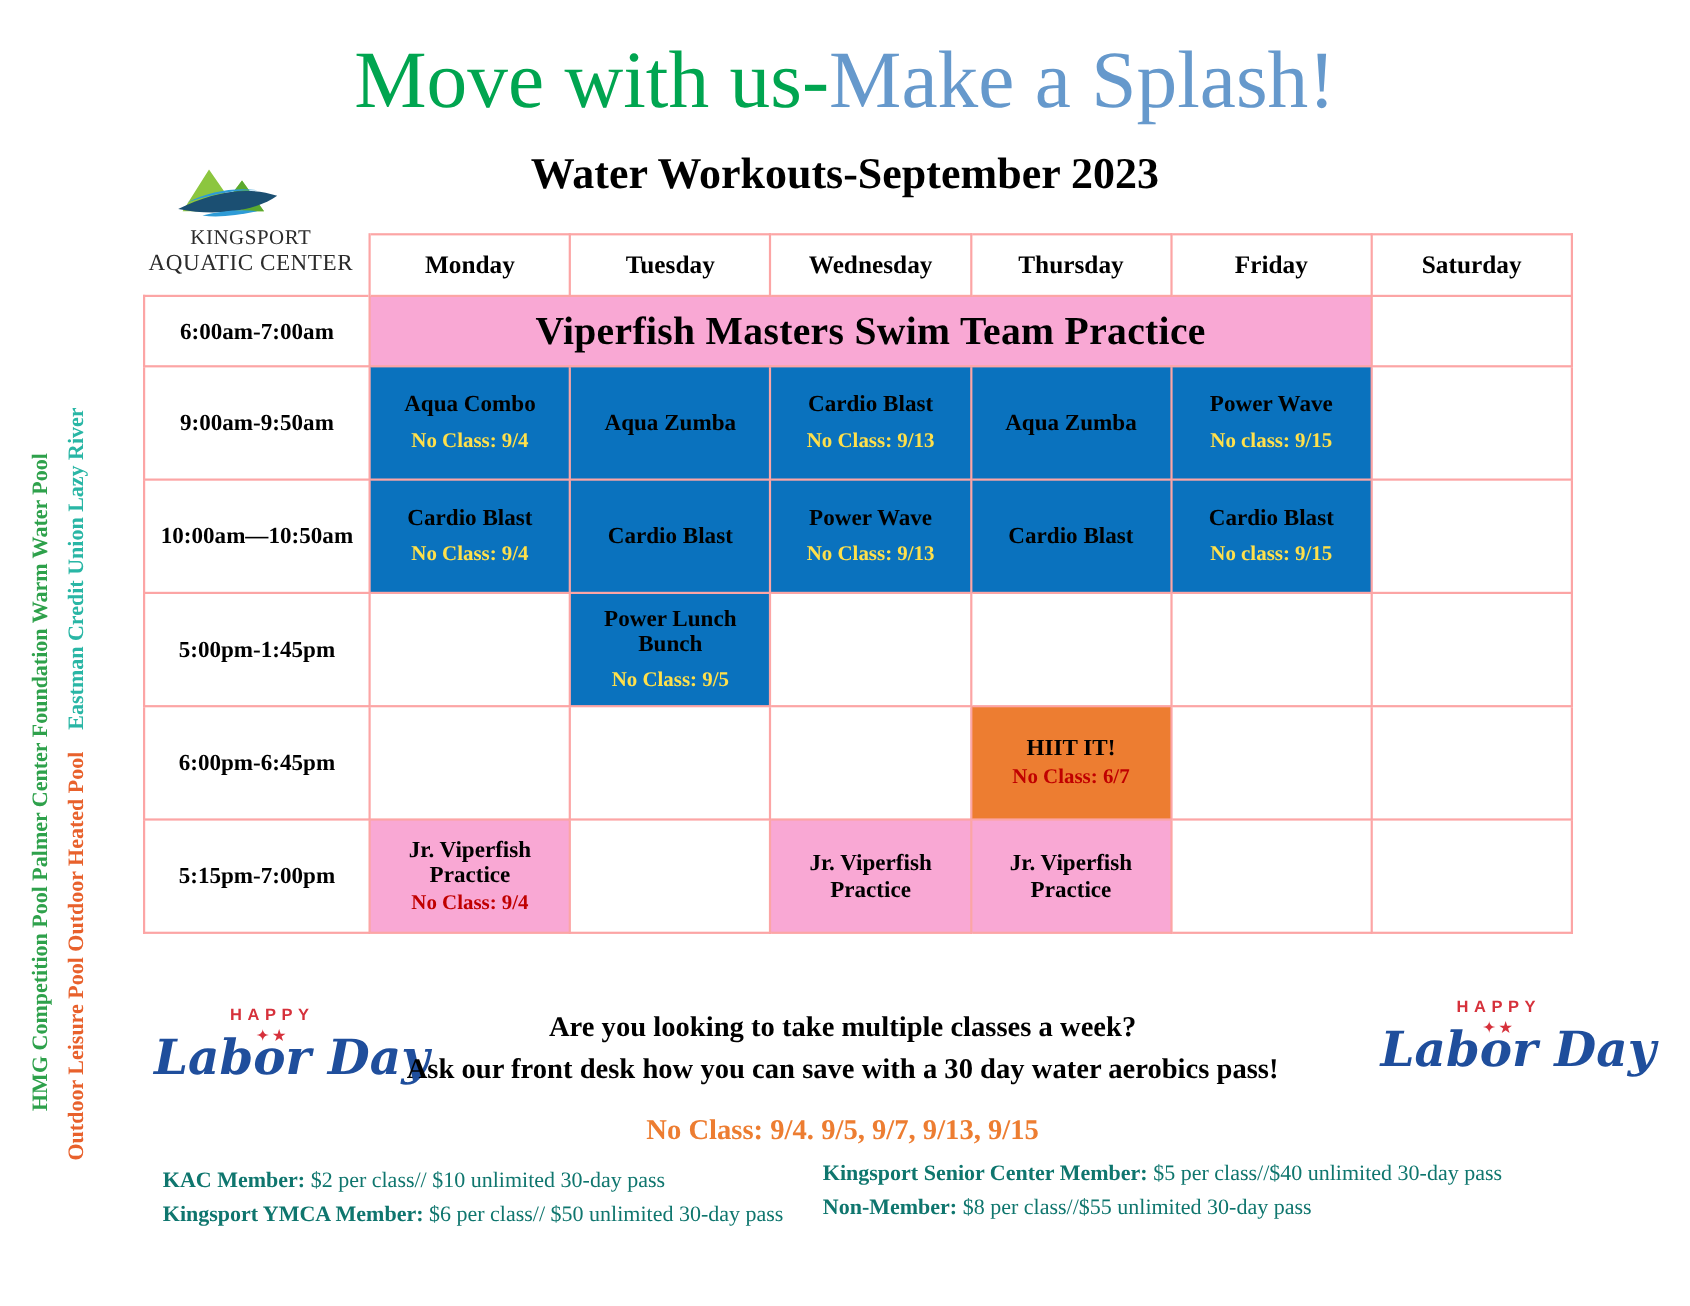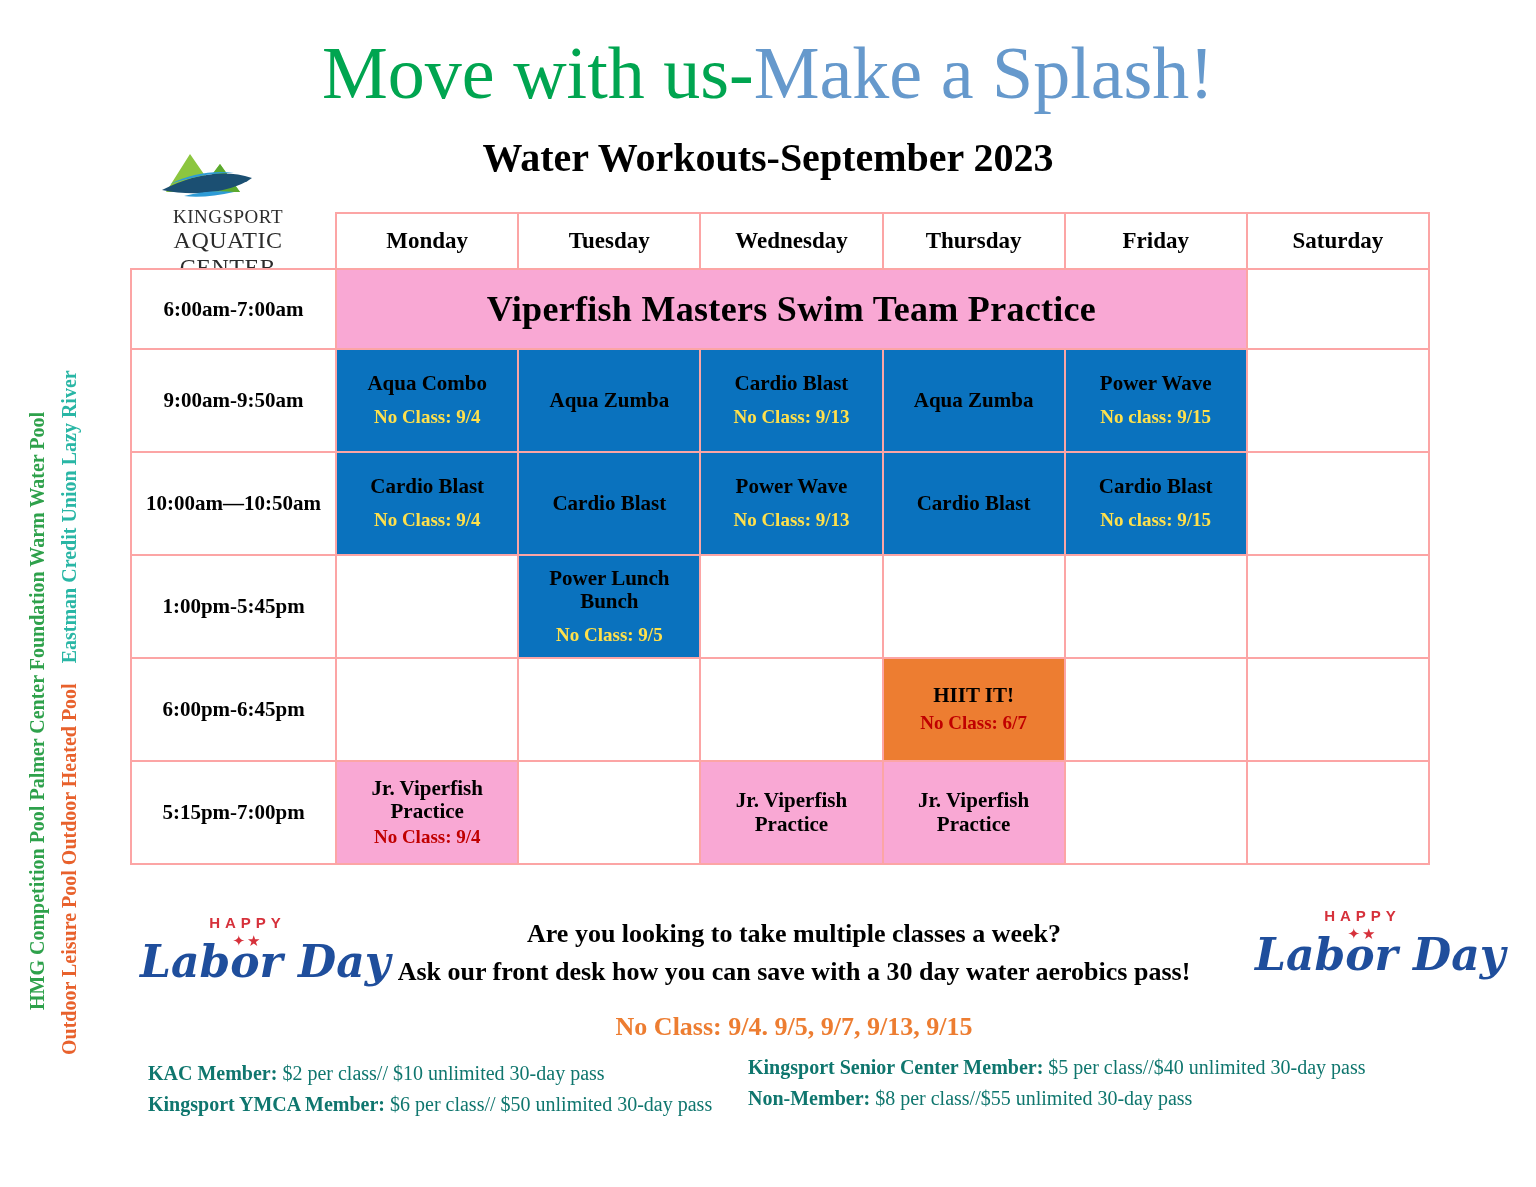--- a/index.html
+++ b/index.html
@@ -67,21 +67,21 @@
     color: #2b2b2b;
     line-height: 1.12;
   }
   #kac-logo .logo-text .l1 {
     display: block;
     font-size: 19px;
     letter-spacing: 0.5px;
   }
   #kac-logo .logo-text .l2 {
     display: block;
-    font-size: 24px;
+    font-size: 21px;
     letter-spacing: 0.5px;
   }
 
   
   .vert-text {
     position: absolute;
     transform-origin: 0 0;
     transform: rotate(-90deg);
     white-space: nowrap;
     font-weight: bold;
@@ -130,21 +130,21 @@
     background: #ffffff;
     white-space: nowrap;
   }
   .corner-cell {
     border-top: none !important;
     border-left: none !important;
     border-bottom: none !important;
     background: transparent;
   }
 
-  .r-tall { height: 80px; }
+  .r-tall { height: 64px; }
   .r-mid  { height: 103px; }
 
   .cell-blue   { background: #0A72BE; }
   .cell-green  { background: #f9a8d4; }
   .cell-orange { background: #ED7D31; }
   .cell-empty  { background: #ffffff; }
 
   .class-name {
     font-size: 21px;
     font-weight: bold;
@@ -208,21 +208,21 @@
     font-style: italic;
     font-weight: bold;
     font-size: 44px;
     color: #1F4E9C;
     white-space: nowrap;
   }
 
   
   #promo {
     position: absolute;
-    left: 344px;
+    left: 316px;
     top: 915px;
     width: 900px;
     text-align: center;
   }
   #promo .promo-line {
     font-size: 26px;
     font-weight: bold;
     color: #000000;
     line-height: 1.45;
     white-space: nowrap;
@@ -349,21 +349,21 @@
         <div class="class-name">Cardio Blast</div>
       </td>
       <td class="cell-blue">
         <div class="class-name">Cardio Blast</div>
         <div class="noclass nc-yellow">No class: 9/15</div>
       </td>
       <td class="cell-empty"></td>
     </tr>
 
     <tr class="r-mid">
-      <td class="time-cell">1:00pm-5:45pm</td>
+      <td class="time-cell">5:00pm-1:45pm</td>
       <td class="cell-empty"></td>
       <td class="cell-blue">
         <div class="class-name">Power Lunch Bunch</div>
         <div class="noclass nc-yellow">No Class: 9/5</div>
       </td>
       <td class="cell-empty"></td>
       <td class="cell-empty"></td>
       <td class="cell-empty"></td>
       <td class="cell-empty"></td>
     </tr>

